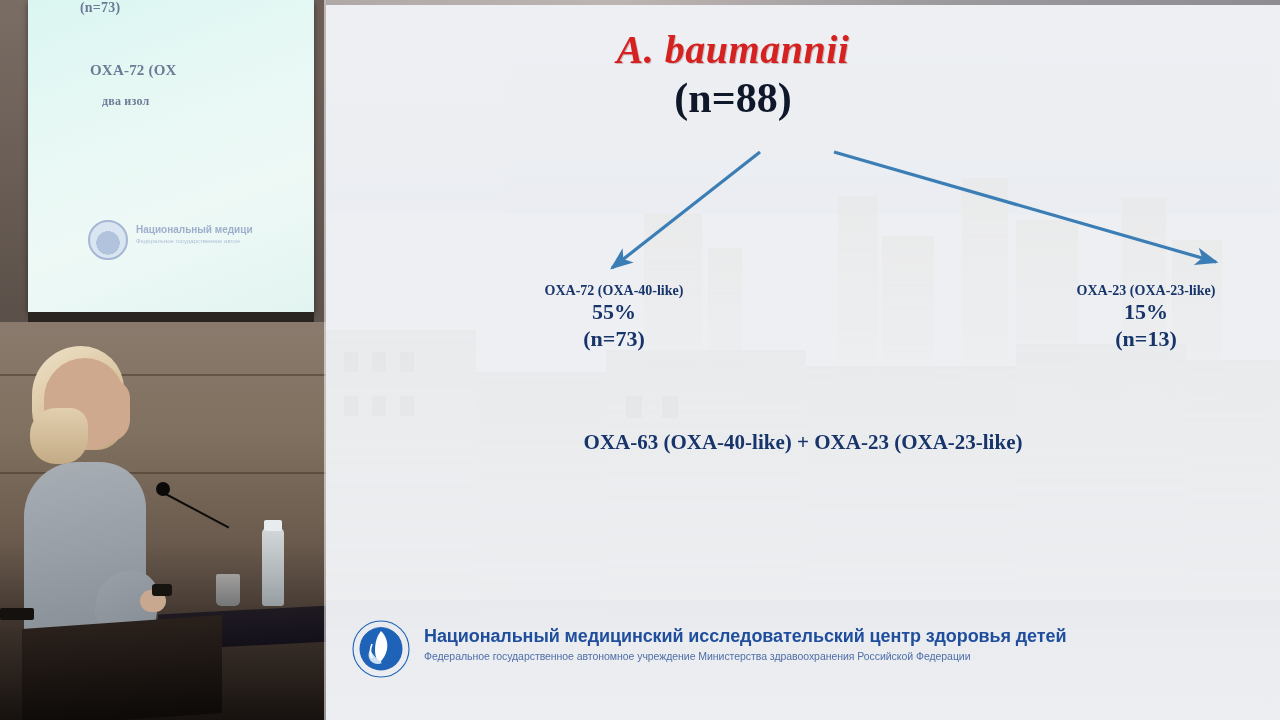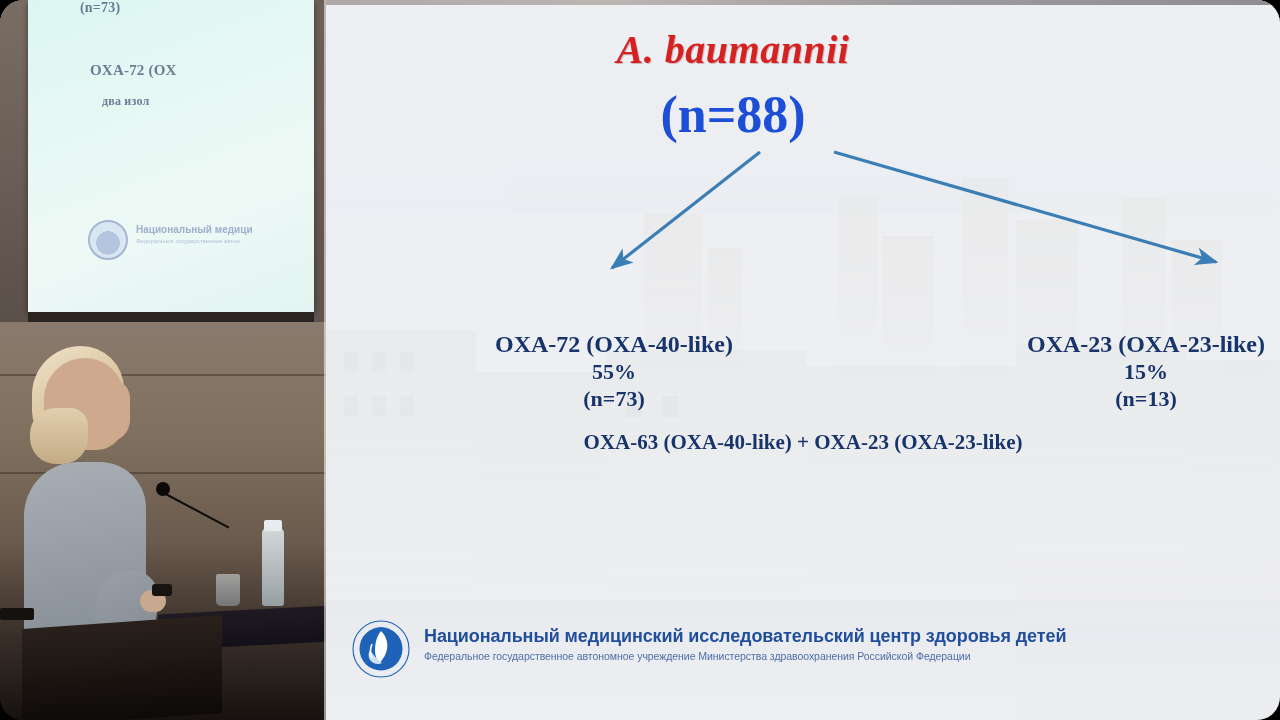--- a/index.html
+++ b/index.html
@@ -1,20 +1,20 @@
 <!DOCTYPE html>
 <html><head>
 <meta charset="utf-8">
 <title>Presentation Slide Capture</title>
 <style>
   * { margin:0; padding:0; box-sizing:border-box; }
   html,body { width:1280px; height:720px; overflow:hidden; background:#000; }
   body { font-family:"Liberation Serif", serif; }
 
-  #stage { position:relative; width:1280px; height:720px; overflow:hidden; background:#0c0c0c;border-radius:23px; }
+  #stage { position:relative; width:1280px; height:720px; overflow:hidden; background:#0c0c0c; }
 
   
   #video-pane {
     position:absolute; left:0; top:0; width:326px; height:720px;
     background:#1d1a19; overflow:hidden;
   }
   
   #room-upper {
     position:absolute; left:0; top:0; width:326px; height:322px;
     background:linear-gradient(180deg,#6d6059 0%,#6a5d56 40%,#5e534d 100%);
@@ -130,30 +130,30 @@
 
   
   #headline { position:absolute; left:0; top:28px; width:814px; text-align:center; }
   #species {
     font-family:"Liberation Serif", serif; font-style:italic; font-weight:bold;
     font-size:40px; color:#d62121; letter-spacing:.5px; line-height:1.1;
     text-shadow:1px 1px 0 rgba(120,20,20,.25);
   }
   #total-n {
     font-family:"Liberation Serif", serif; font-weight:bold;
-    font-size:52px; color:#1d4ed8; line-height:1.15; margin-top:13px;
+    font-size:42px; color:#0f172a; line-height:1.15; margin-top:2px;
   }
 
   
   #arrows { position:absolute; left:0; top:0; width:954px; height:720px; }
 
   
   .branch { position:absolute; text-align:center; color:#17346b;
     font-family:"Liberation Serif", serif; font-weight:bold; }
-  .branch .b-name { font-size:24px; line-height:1.22; white-space:nowrap;margin-top:48px; }
+  .branch .b-name { font-size:14px; line-height:1.22; white-space:nowrap; }
   .branch .b-pct  { font-size:22px; line-height:1.22; }
   .branch .b-n    { font-size:22px; line-height:1.22; }
   #branch-left  { left:78px;  top:282px; width:420px; }
   #branch-right { left:610px; top:282px; width:420px; }
 
   
   #note { position:absolute; left:0; top:428px; width:954px; text-align:center;
     color:#17346b; font-family:"Liberation Serif", serif; font-weight:bold; }
   #note .n1 { font-size:21px; line-height:1.42; white-space:nowrap; }
   #note .n2 { font-size:21px; line-height:1.42; white-space:nowrap; }

